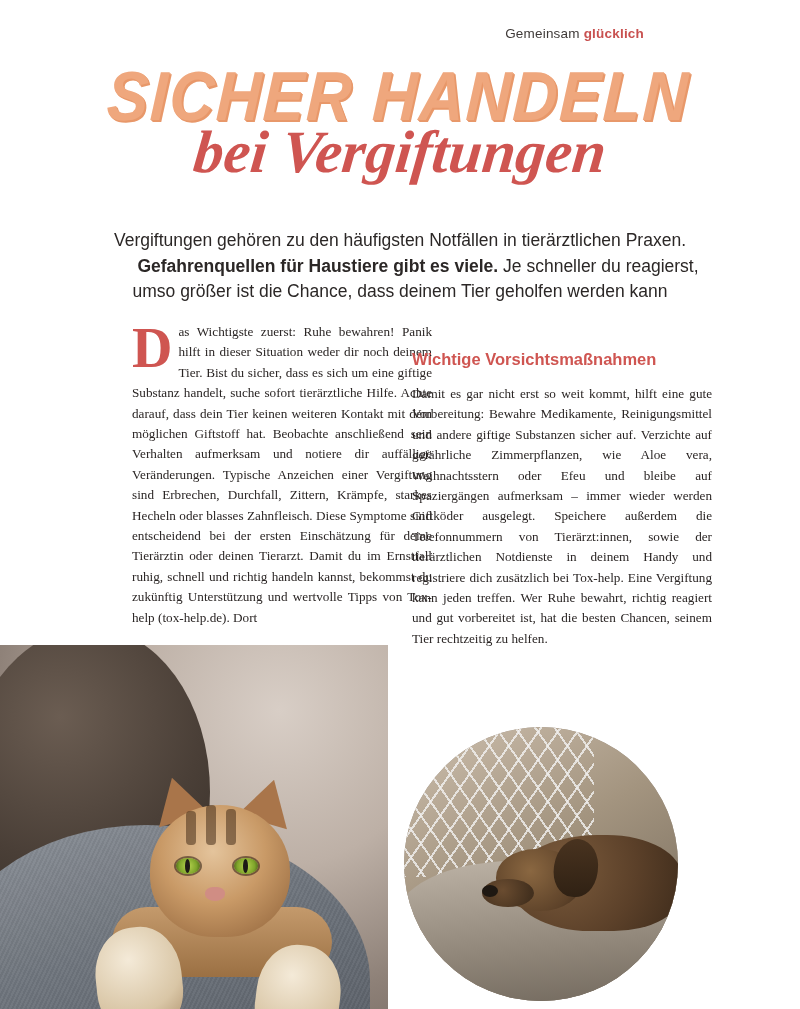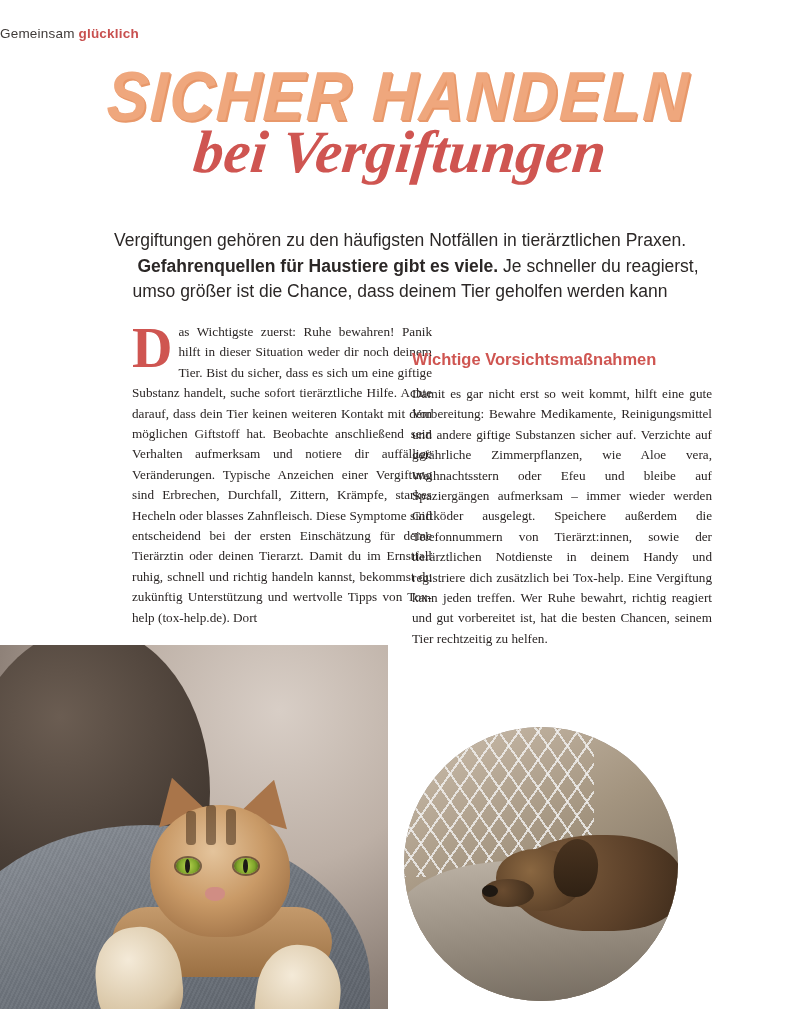--- a/index.html
+++ b/index.html
@@ -15,21 +15,21 @@
     font-family: "Liberation Serif", serif;
     color: #231f20;
   }
 
   
   .runhead {
     position: absolute;
     top: 26px;
     left: 0;
     width: 644px;
-    text-align: left;
+    text-align: right;
     font-family: "Liberation Sans", sans-serif;
     font-size: 13.5px;
     letter-spacing: .2px;
     color: #3f3a38;
   }
   .runhead .bold {
     font-weight: 700;
     color: #c8504f;
   }
 

